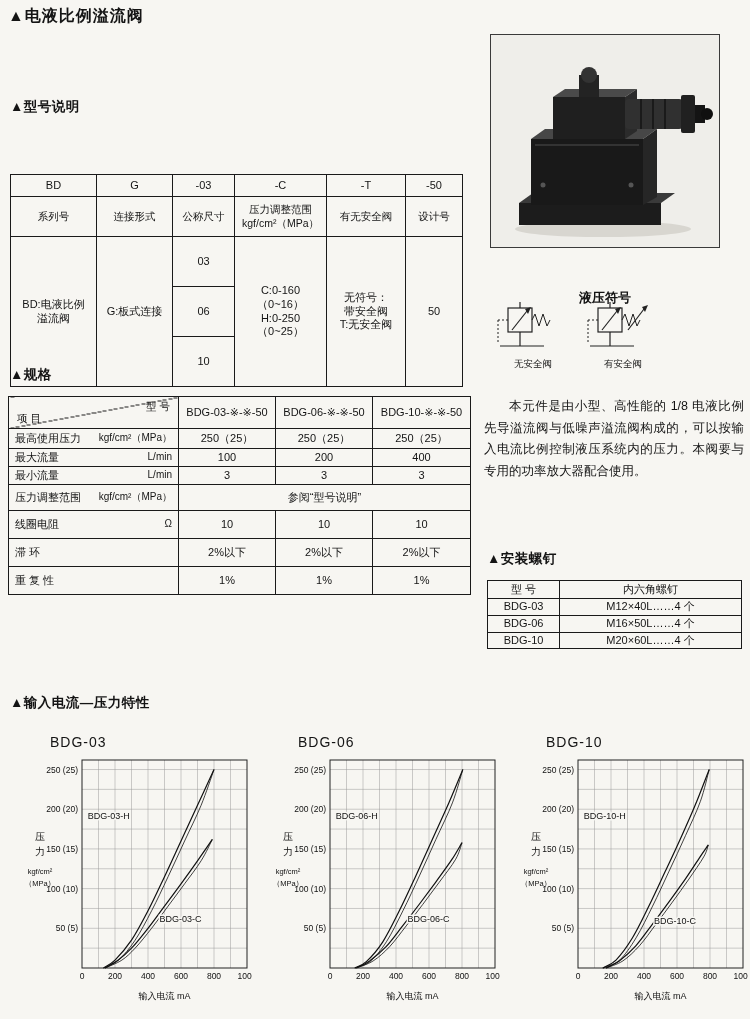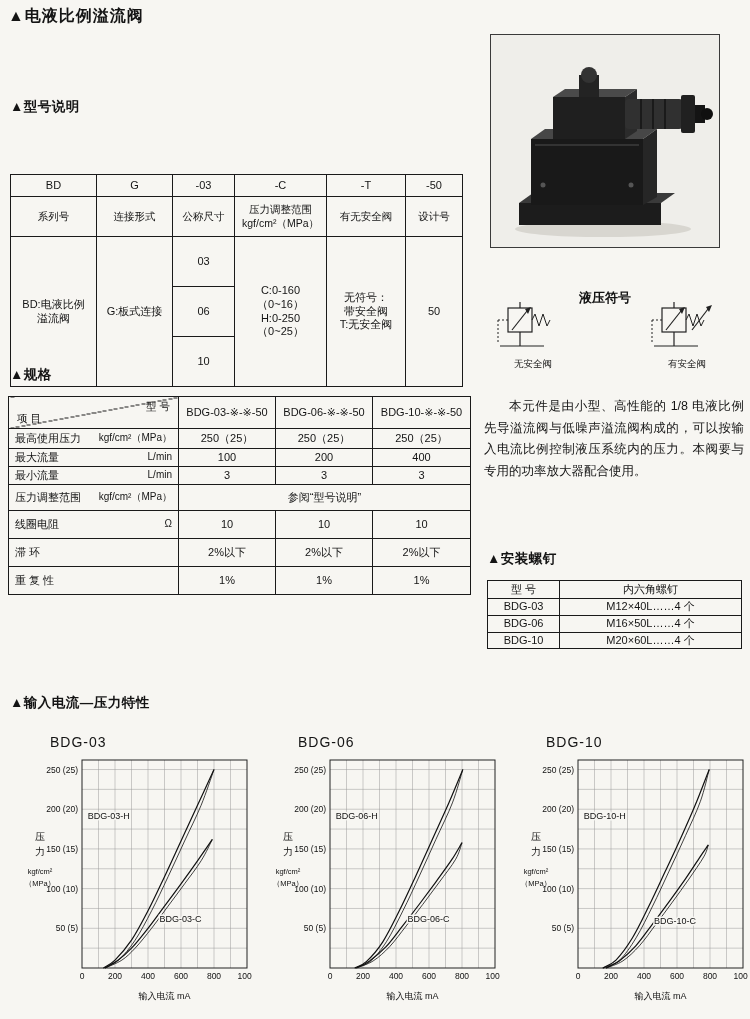--- a/index.html
+++ b/index.html
@@ -25,21 +25,21 @@
   th.diag .diag-bottom{position:absolute;left:8px;bottom:3px;font-size:10.5px;}
   .spec-table .cur td{font-size:10px;}
   .spec-table .cur td.val{text-align:left;padding-left:8px;}
   
   .screw-table{left:487px;top:580px;width:254px;}
   .screw-table td,.screw-table th{font-size:10.5px;padding:0 2px;}
   
   .photo{position:absolute;left:490px;top:34px;width:228px;height:212px;border:1px solid #3a3a3a;background:#efeeea;}
   
   .symbols-h{position:absolute;left:490px;top:281px;width:230px;text-align:center;font-weight:bold;font-size:13px;margin-top:8px;}
-  .symbols{position:absolute;left:488px;top:300px;width:244px;display:flex;justify-content:space-between;}
+  .symbols{position:absolute;left:488px;top:300px;width:244px;display:flex;justify-content:flex-start;}
   .sym{text-align:center;}
   .sym-label{font-size:9.5px;margin-top:2px;}
   
   .desc{position:absolute;left:484px;top:396px;width:260px;font-size:12.5px;line-height:1.72;
         text-align:justify;text-indent:2em;}
   
   .chart{position:absolute;top:734px;width:228px;}
   .chart-title{font-size:14px;padding-left:26px;margin-bottom:2px;letter-spacing:1px;}
   .chart svg text{font-family:"Liberation Sans","DejaVu Sans",sans-serif;}
 </style>

